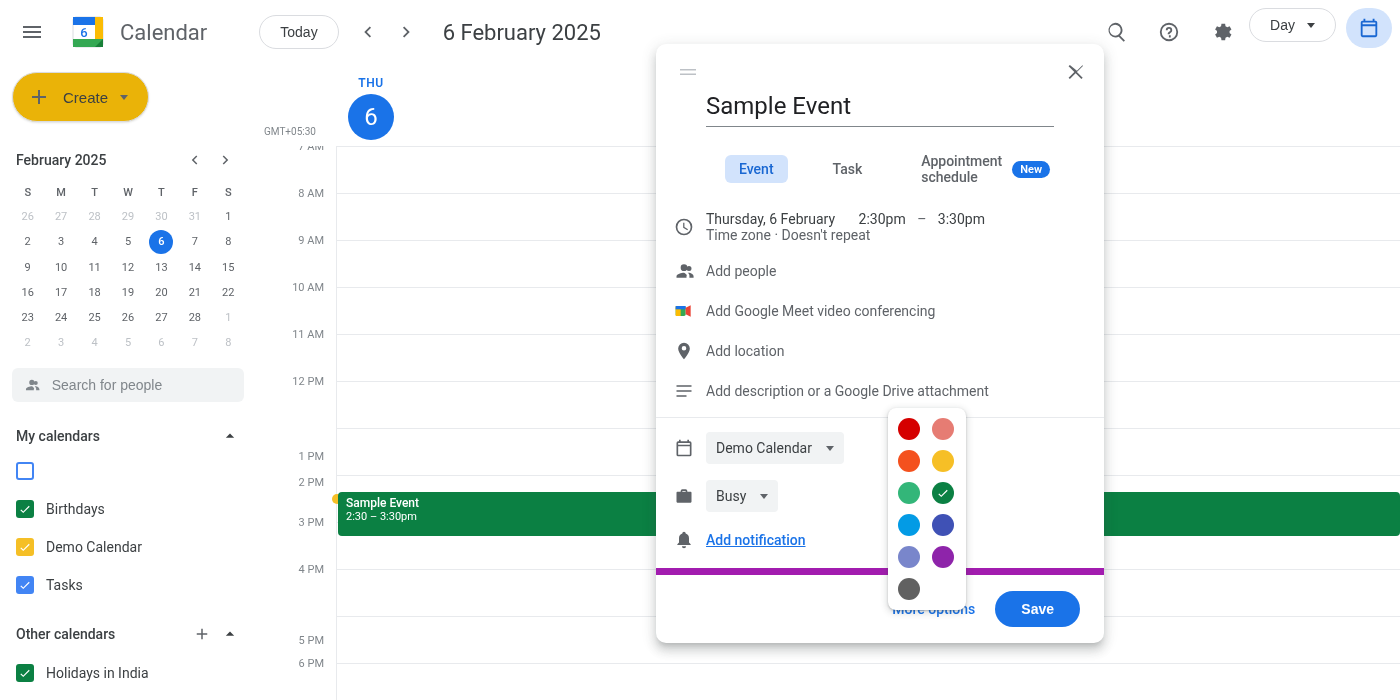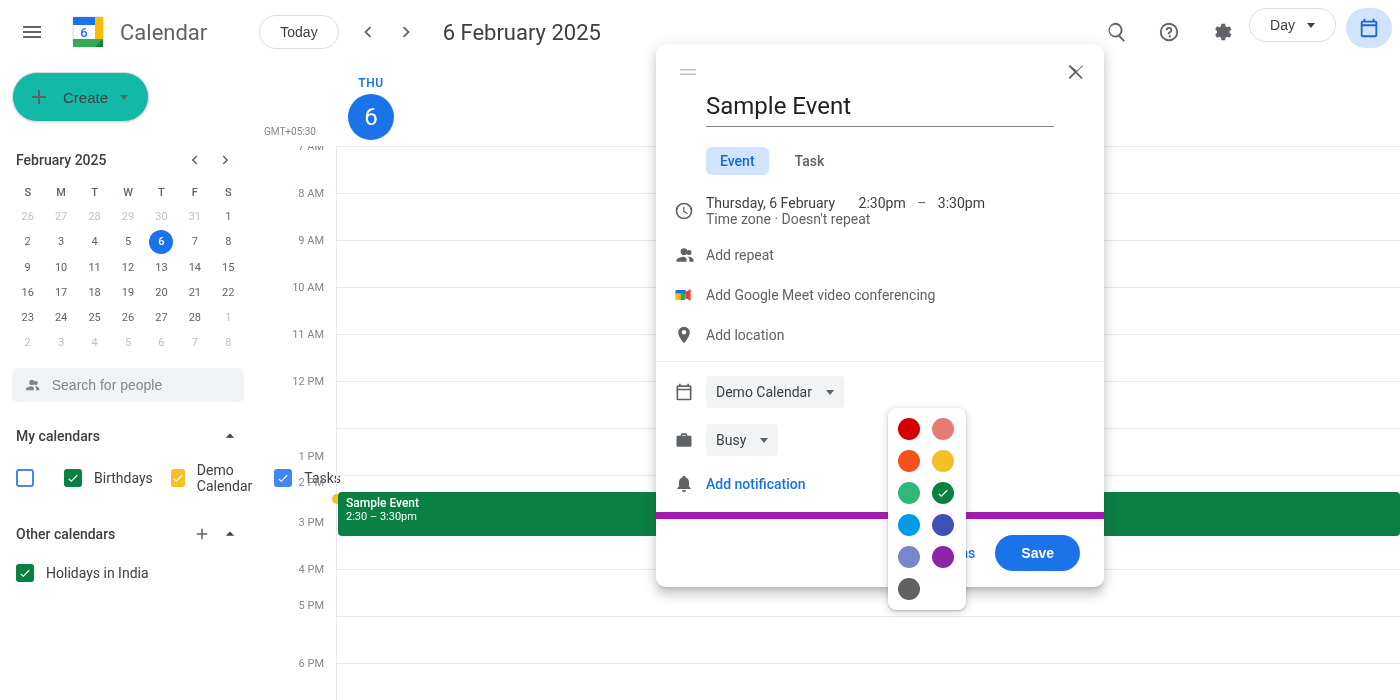--- a/index.html
+++ b/index.html
@@ -57,21 +57,21 @@
   }
   .view-switcher svg { fill: var(--blue-dark); }
   .nav-arrows { display: flex; gap: 0; }
   .nav-arrow { width: 40px; height: 40px; }
 
   
   .body { display: flex; height: calc(700px - 64px); }
   .sidebar { width: 256px; padding: 8px 12px 0 12px; }
   .create-btn {
     display: inline-flex; align-items: center; gap: 12px;
-    background: #14b8a6; border: 1px solid var(--border);
+    background: #eab308; border: 1px solid var(--border);
     border-radius: 28px; padding: 12px 20px 12px 14px;
     font-size: 15px; font-weight: 500; color: var(--text-primary);
     box-shadow: 0 1px 2px rgba(60,64,67,.15); cursor: pointer;
   }
   .create-btn .plus { color: var(--text-secondary); }
   .create-btn .tri { color: var(--text-secondary); }
 
   
   .minical { margin-top: 24px; }
   .minical-head { display: flex; align-items: center; justify-content: space-between; padding: 0 4px; }
@@ -95,21 +95,21 @@
   }
   .search-people input {
     border: none; outline: none; background: transparent; width: 100%;
     font-size: 14px; color: var(--text-primary);
   }
   .search-people input::placeholder { color: var(--text-tertiary); }
 
   .cal-section { margin-top: 20px; }
   .cal-section-head { display: flex; align-items: center; justify-content: space-between; cursor: pointer; padding: 4px 4px; }
   .cal-section-title { font-size: 14px; font-weight: 500; }
-  .cal-list { display: flex; flex-direction: row; gap: 10px; margin-top: 10px; }
+  .cal-list { display: flex; flex-direction: column; gap: 16px; margin-top: 10px; }
   .cal-item { display: flex; align-items: center; gap: 12px; font-size: 14px; color: var(--text-primary); cursor: pointer; padding: 2px 4px; }
   .cal-chk { width: 18px; height: 18px; border-radius: 3px; display: inline-flex; align-items: center; justify-content: center; }
   .cal-chk svg { fill: #fff; width: 14px; height: 14px; }
   .cal-chk.empty { border: 2px solid #4285f4; background: #fff; }
   .cal-chk.c-green { background: #0b8043; }
   .cal-chk.c-yellow { background: #f5bf26; }
   .cal-chk.c-blue { background: #4285f4; }
   .cal-chk.c-dgreen { background: #0b8043; }
   .other-head-icons { display: flex; gap: 4px; align-items: center; }
 
@@ -151,37 +151,38 @@
   }
   .pop-top { display: flex; align-items: center; justify-content: space-between; padding: 8px 8px 0 16px; }
   .drag-handle { width: 32px; height: 16px; display: flex; align-items: center; justify-content: center; color: #bdc1c6; }
   .close-btn { width: 40px; height: 40px; }
   .pop-title-wrap { padding: 0 50px 8px 50px; }
   .pop-title { font-size: 24px; font-weight: 400; color: #202124; border-bottom: 1px solid var(--text-tertiary); padding-bottom: 6px; }
   .pop-tabs { display: flex; gap: 12px; padding: 12px 50px 12px 50px; align-items: center; }
   .tab {
     padding: 6px 14px; border-radius: 6px; font-size: 14px; font-weight: 500; cursor: pointer;
     color: var(--text-secondary);
+    margin-left: 19px;
   }
   .tab.active { background: var(--blue-lighter); color: var(--blue-dark); }
   .badge-new {
     background: var(--blue); color: #fff; font-size: 11px; font-weight: 600;
     border-radius: 10px; padding: 2px 8px; margin-left: 4px;
   }
   .pop-body { display: flex; flex-direction: column; }
   .pop-row {
     display: flex; align-items: center; gap: 12px;
     padding: 8px 20px 8px 18px; min-height: 40px;
   }
   .pop-row.divider { border-top: 1px solid #e8eaed; margin-top: 6px; padding-top: 14px;}
   .pop-icon { width: 20px; display: flex; justify-content: center; color: var(--text-secondary); flex-shrink: 0; }
   .pop-icon svg { fill: var(--text-secondary); }
   .meet-icon svg { fill: none; }
   .row-text { font-size: 14px; color: var(--text-secondary); }
-  .row-text.link { color: var(--blue); cursor: pointer; font-weight: 500;}
+  .row-text.link { color: var(--blue); cursor: pointer; font-weight: 500; text-decoration: underline;}
   .datetime-line { font-size: 14px; color: var(--text-primary); }
   .datetime-line .sep { margin: 0 8px; color: var(--text-secondary); }
   .chip-select {
     background: var(--hover); border-radius: 4px; padding: 8px 10px;
     display: inline-flex; align-items: center; gap: 14px;
     font-size: 14px; color: var(--text-primary); cursor: pointer;
   }
   .chip-select .tri { color: var(--text-secondary); }
   .pop-footer {
     display: flex; justify-content: flex-end; align-items: center;
@@ -443,21 +444,21 @@
           <div class="time-label" style="top: 0px;">7 AM</div>
           <div class="time-label" style="top: 47px;">8 AM</div>
           <div class="time-label" style="top: 94px;">9 AM</div>
           <div class="time-label" style="top: 141px;">10 AM</div>
           <div class="time-label" style="top: 188px;">11 AM</div>
           <div class="time-label" style="top: 235px;">12 PM</div>
           <div class="time-label" style="top: 282px; margin-top: 28px;">1 PM</div>
           <div class="time-label" style="top: 336px;">2 PM</div>
           <div class="time-label" style="top: 376px;">3 PM</div>
           <div class="time-label" style="top: 423px;">4 PM</div>
-          <div class="time-label" style="top: 459px; text-align: center;">5 PM</div>
+          <div class="time-label" style="top: 494px; text-align: center;">5 PM</div>
           <div class="time-label" style="top: 517px;">6 PM</div>
         </div>
       <div class="grid-lines" id="grid-lines">
         <div class="vline"></div>
       <div class="hour-line" style="top: 0px;"></div>
           <div class="hour-line" style="top: 47px;"></div>
           <div class="hour-line" style="top: 94px;"></div>
           <div class="hour-line" style="top: 141px;"></div>
           <div class="hour-line" style="top: 188px;"></div>
           <div class="hour-line" style="top: 235px;"></div>
@@ -490,20 +491,24 @@
           <path fill="currentColor" d="M18.3 5.7L12 12l6.3 6.3-1.4 1.4L10.6 13.4 4.3 19.7l-1.4-1.4L9.2 12 2.9 5.7l1.4-1.4L12 10.6l6.3-6.3z" transform="translate(1,0)"></path>
         </svg>
     </div>
   </div>
   <div class="pop-title-wrap">
     <div class="pop-title">Sample Event</div>
   </div>
   <div class="pop-tabs">
     <div class="tab active">Event</div>
     <div class="tab">Task</div>
+    <div class="tab" style="display:flex;align-items:center;gap:6px">
+      <span>Appointment schedule</span>
+      <span class="badge-new">New</span>
+    </div>
   </div>
 
   <div class="pop-body">
     <div class="pop-row">
       <div class="pop-icon">
           <svg width="20" height="20" viewBox="0 0 24 24">
             <path d="M12 2a10 10 0 100 20 10 10 0 000-20zm0 2a8 8 0 110 16 8 8 0 010-16zm.5 3H11v6l5 3 .8-1.3-4.3-2.6V7z"></path>
           </svg>
         </div>
       <div>
@@ -517,21 +522,21 @@
         <div class="row-text sub">Time zone · Doesn't repeat</div>
       </div>
     </div>
 
     <div class="pop-row">
       <div class="pop-icon">
           <svg width="20" height="20" viewBox="0 0 24 24">
             <path d="M12 12a4 4 0 100-8 4 4 0 000 8zm6 0a3 3 0 100-6 3 3 0 000 6zm-6 2c-3 0-9 1.5-9 4.5V20h12v-1.5c0-.6.2-1.1.5-1.6C14 15.2 13 14 12 14zm6 0c-.5 0-1 .1-1.6.2 1.3.9 2.1 2.1 2.1 3.3V20h5v-1.5c0-3-4-4.5-5.5-4.5z"></path>
           </svg>
         </div>
-      <div class="row-text">Add repeat</div>
+      <div class="row-text">Add people</div>
     </div>
 
     <div class="pop-row">
       <div class="pop-icon meet-icon">
         <svg width="20" height="20" viewBox="0 0 24 24">
           <rect x="2" y="6" width="12" height="12" rx="2" fill="#34a853"></rect>
           <rect x="2" y="6" width="6" height="12" fill="#fbbc04"></rect>
           <rect x="2" y="6" width="12" height="4" fill="#1a73e8"></rect>
           <polygon points="14,8 20,5 20,19 14,16" fill="#ea4335"></polygon>
         </svg>
@@ -541,20 +546,28 @@
 
     <div class="pop-row">
       <div class="pop-icon">
           <svg width="20" height="20" viewBox="0 0 24 24">
             <path d="M12 2a7 7 0 00-7 7c0 5 7 13 7 13s7-8 7-13a7 7 0 00-7-7zm0 9.5A2.5 2.5 0 1112 6a2.5 2.5 0 010 5.5z"></path>
           </svg>
         </div>
       <div class="row-text">Add location</div>
     </div>
 
+    <div class="pop-row">
+      <div class="pop-icon">
+          <svg width="20" height="20" viewBox="0 0 24 24">
+            <path d="M3 5h18v2H3zM3 11h18v2H3zM3 17h12v2H3z"></path>
+          </svg>
+        </div>
+      <div class="row-text">Add description or a Google Drive attachment</div>
+    </div>
 
     <div class="pop-row divider">
       <div class="pop-icon">
           <svg width="20" height="20" viewBox="0 0 24 24">
             <path d="M19 4h-1V2h-2v2H8V2H6v2H5a2 2 0 00-2 2v14a2 2 0 002 2h14a2 2 0 002-2V6a2 2 0 00-2-2zm0 16H5V10h14v10zM5 8V6h14v2H5z"></path>
           </svg>
         </div>
       <div class="chip-select">
         <span>Demo Calendar</span>
         <span class="tri-down tri"></span>

